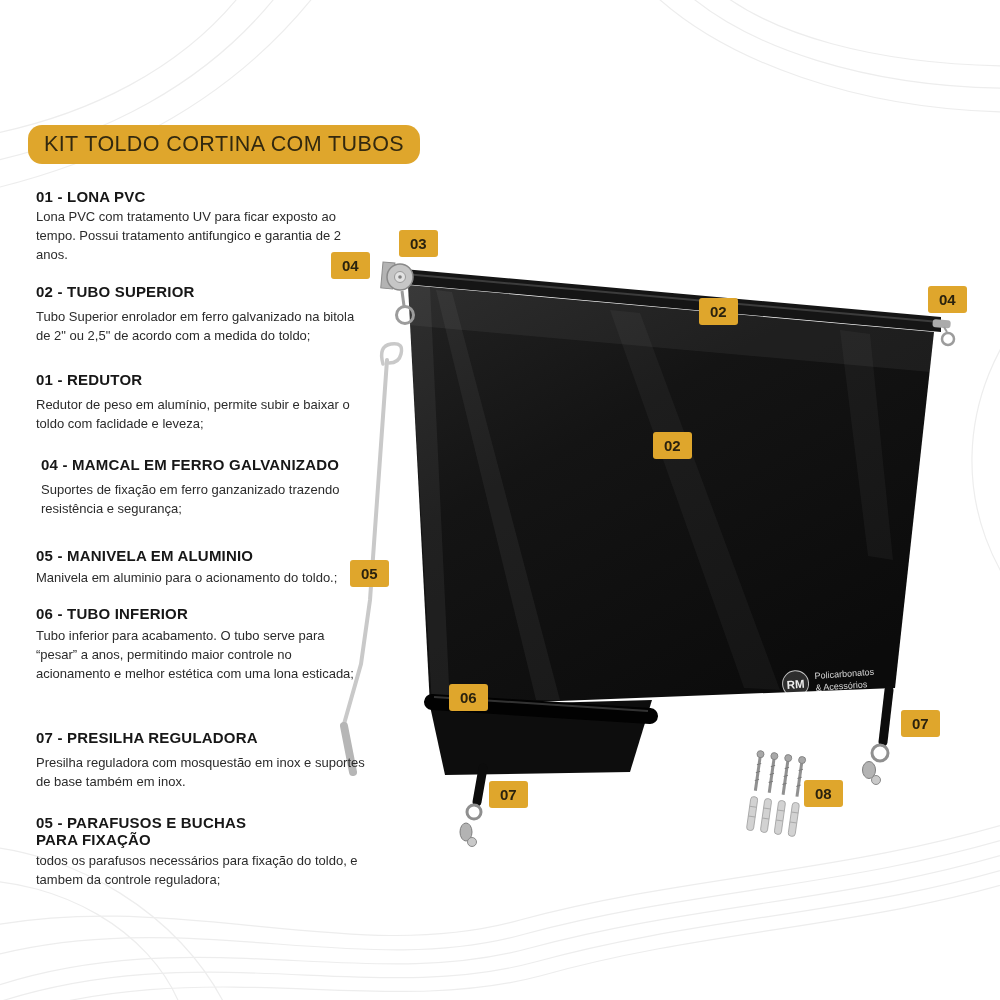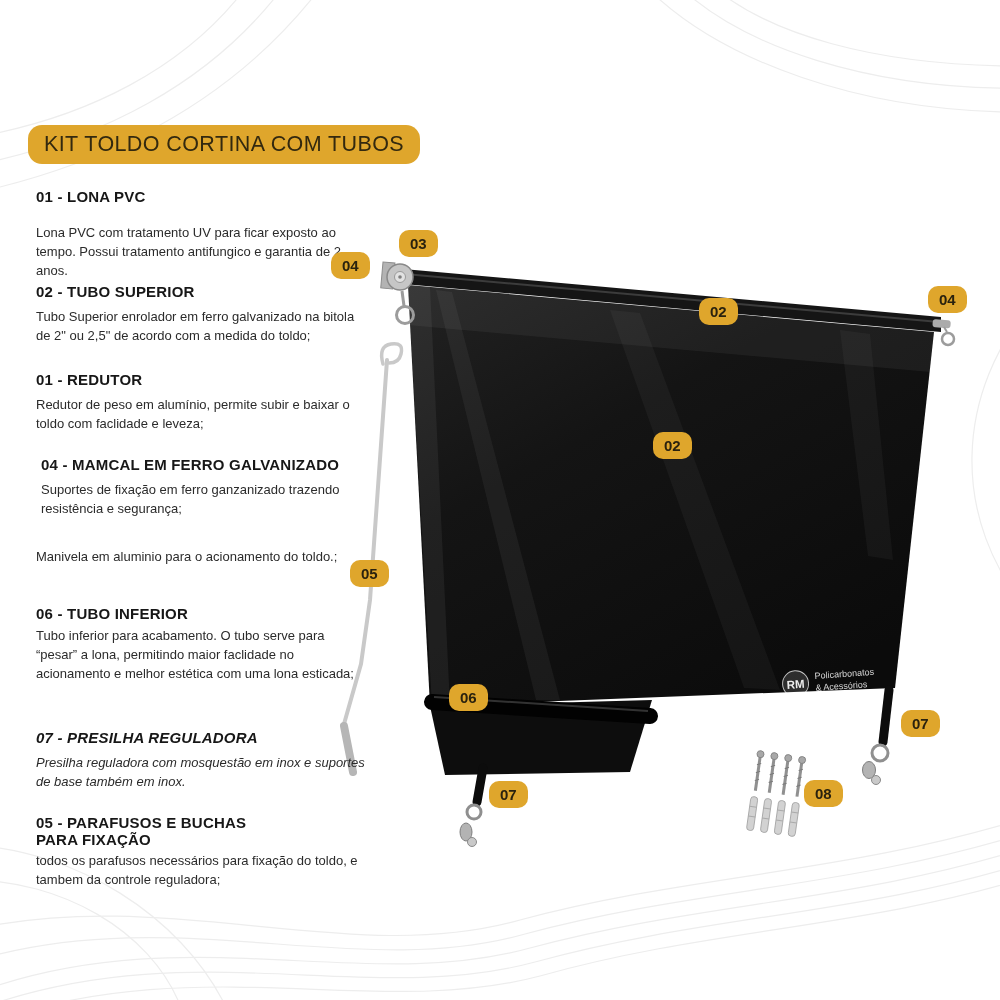--- a/index.html
+++ b/index.html
@@ -20,35 +20,35 @@
     color:#33290f;
     font-size:21.5px; letter-spacing:.4px;
     padding:7px 16px; border-radius:14px;
     white-space:nowrap;
     margin-top:6px;
   }
 
   .sec { position:absolute; left:36px; width:332px; z-index:3; }
   .sec h3 { font-size:15px; font-weight:700; color:#171717; margin-bottom:7px; letter-spacing:.2px; }
   .sec p  { font-size:13px; line-height:1.48; color:#2b2b2b; }
-  .sec-1 { top:188px; } .sec-1 h3 { margin-bottom:18px; }
+  .sec-1 { top:188px; } .sec-1 h3 { margin-bottom:2px; }
   .sec-2 { top:283px; } .sec-2 h3 { }
   .sec-3 { top:371px; }
   .sec-4 { top:456px; padding-left:5px; }
   .sec-5 { top:547px; } .sec-5 h3 { margin-bottom:4px; }
   .sec-6 { top:605px; } .sec-6 h3 { margin-bottom:4px; }
-  .sec-7 { top:729px;font-style:italic; }
+  .sec-7 { top:729px; }
   .sec-8 { top:814px; } .sec-8 h3 { max-width:255px; margin-bottom:3px; }
 
   .co {
     position:absolute; z-index:4;
     background:var(--accent,#DFA62C);
     color:var(--callout_text,#2A220E);
     font-weight:700; font-size:15px; line-height:1.15;
-    padding:5px 11px; border-radius:10px;
+    padding:5px 11px; border-radius:3px;
   }
   .co-03{left:399px;top:230px} .co-04a{left:331px;top:252px}
   .co-02{left:699px;top:298px} .co-04b{left:928px;top:286px}
   .co-01{left:653px;top:432px} .co-05{left:350px;top:560px}
   .co-06{left:449px;top:684px} .co-07a{left:489px;top:781px}
   .co-07b{left:901px;top:710px} .co-08{left:804px;top:780px}
 
   .watermark {
     position:absolute; left:782px; top:668px; z-index:2;
     display:flex; align-items:center; gap:6px;
@@ -222,25 +222,26 @@
   </section>
   <section class="sec sec-3">
     <h3>01 - REDUTOR</h3>
     <p>Redutor de peso em alumínio, permite subir e baixar o toldo com faclidade e leveza;</p>
   </section>
   <section class="sec sec-4">
     <h3>04 - MAMCAL  EM FERRO GALVANIZADO</h3>
     <p>Suportes de fixação em ferro ganzanizado trazendo resistência e segurança;</p>
   </section>
   <section class="sec sec-5">
+    <h3>05 - MANIVELA EM ALUMINIO</h3>
     <p>Manivela em aluminio para o acionamento do toldo.;</p>
   </section>
   <section class="sec sec-6">
     <h3>06 - TUBO INFERIOR</h3>
-    <p>Tubo inferior para acabamento. O tubo serve para “pesar” a lona, permitindo maior faclidade no acionamento e melhor estética com uma lona esticada;</p>
+    <p>Tubo inferior para acabamento. O tubo serve para “pesar” a anos, permitindo maior controle no acionamento e melhor estética com uma lona esticada;</p>
   </section>
   <section class="sec sec-7">
     <h3>07 - PRESILHA REGULADORA</h3>
     <p>Presilha reguladora com mosquestão em inox e suportes de base também em inox.</p>
   </section>
   <section class="sec sec-8">
     <h3>05 - PARAFUSOS E BUCHAS PARA FIXAÇÃO</h3>
     <p>todos os parafusos necessários para fixação do toldo, e tambem da controle reguladora;</p>
   </section>
 </div>

